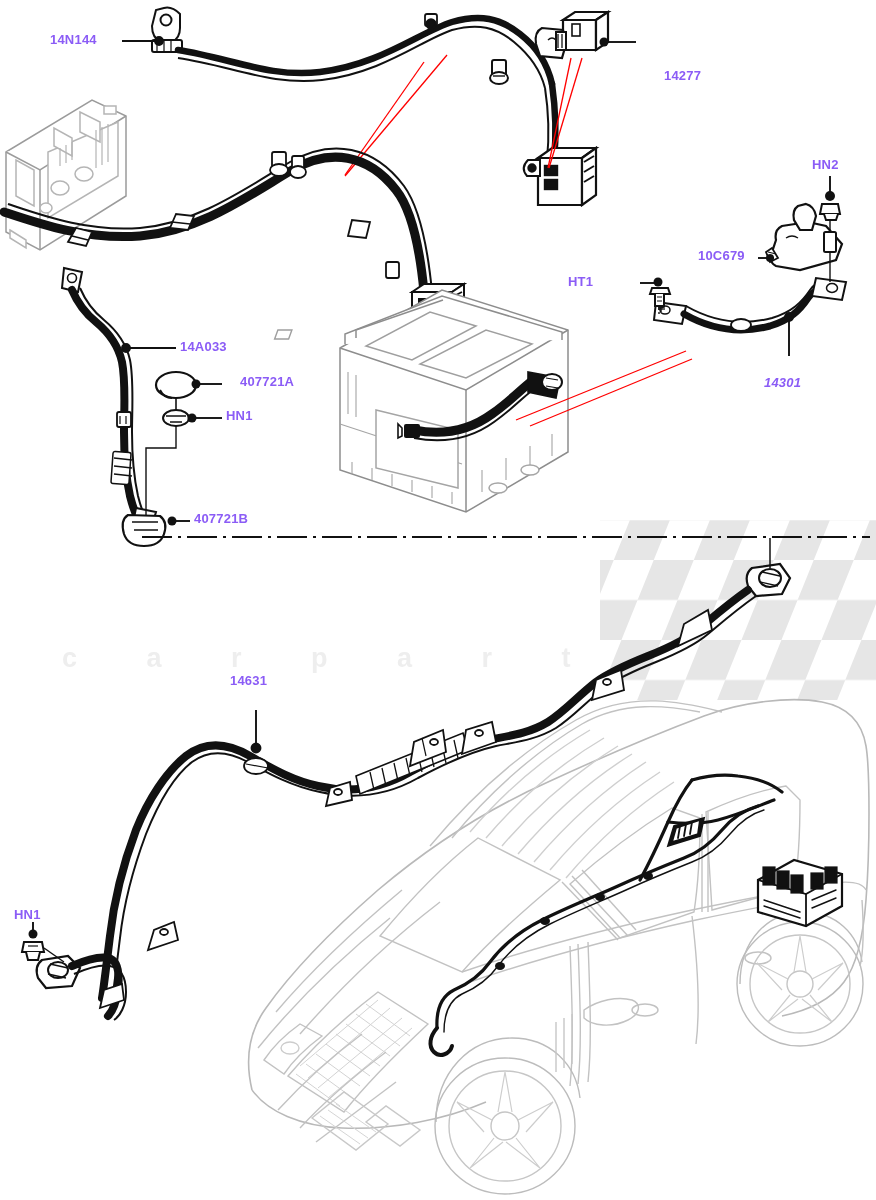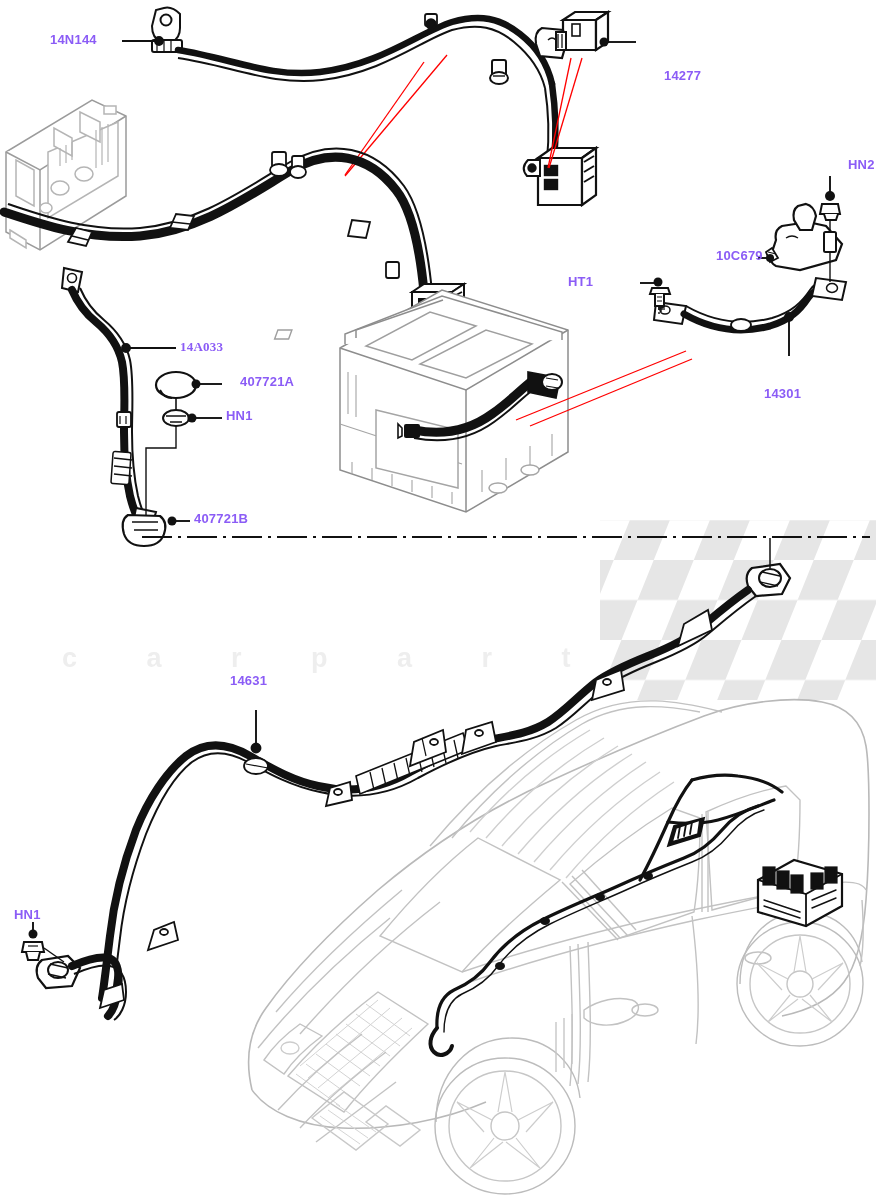--- a/index.html
+++ b/index.html
@@ -599,24 +599,24 @@
       <line x1="256" y1="710" x2="256" y2="747"></line>
       <circle cx="256" cy="748" r="4.5"></circle>
 
       <line x1="33" y1="936" x2="33" y2="922"></line>
     </g>
 
   </svg>
 
   <div class="lbl" style="left:50px;  top:33px;">14N144</div>
   <div class="lbl" style="left:664px; top:33px;margin-top:36px;">14277</div>
-  <div class="lbl" style="left:812px; top:158px;margin-left:36px;">HN2</div>
-  <div class="lbl" style="left:716px; top:249px;">10C679</div>
+  <div class="lbl" style="left:812px; top:158px;">HN2</div>
+  <div class="lbl" style="left:698px; top:249px;">10C679</div>
   <div class="lbl" style="left:568px; top:275px;">HT1</div>
-  <div class="lbl" style="left:764px; top:387px;">14301</div>
-  <div class="lbl" style="left:180px; top:340px;font-family:Liberation Serif, serif;">14A033</div>
+  <div class="lbl" style="left:764px; top:376px;font-style:italic;">14301</div>
+  <div class="lbl" style="left:180px; top:340px;">14A033</div>
   <div class="lbl" style="left:240px; top:375px;">407721A</div>
   <div class="lbl" style="left:226px; top:409px;">HN1</div>
   <div class="lbl" style="left:194px; top:512px;text-align:right;">407721B</div>
   <div class="lbl" style="left:230px; top:674px;">14631</div>
   <div class="lbl" style="left:14px;  top:908px;">HN1</div>
 
 </div>
 
 </body></html>

